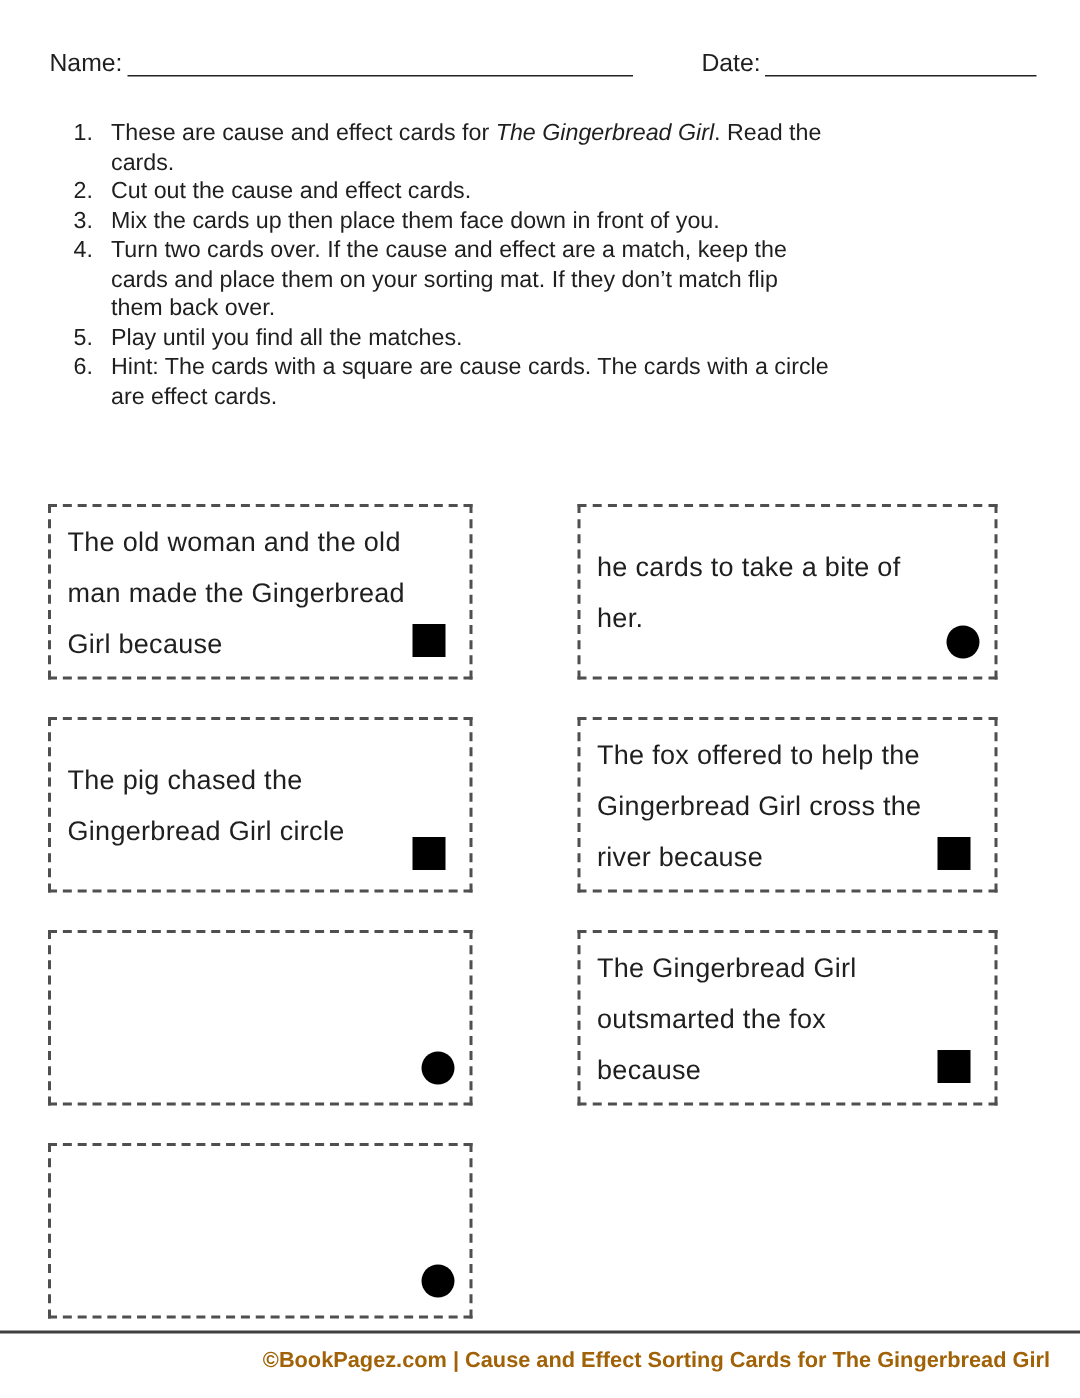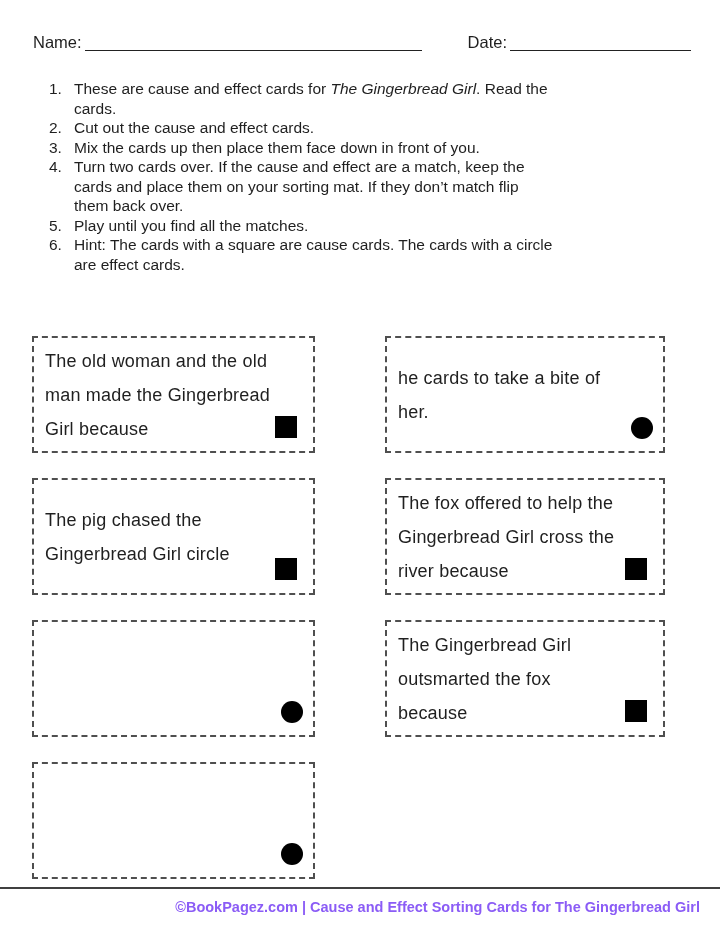--- a/index.html
+++ b/index.html
@@ -65,21 +65,21 @@
   .marker[data-shape="circle"] { border-radius: 50%; right: 10px; bottom: 12px; }
 
   
   .footer-rule {
     position: absolute; top: 887px; left: 0;
     width: 720px; height: 2px; background: #404040;
   }
   .footer-text {
     position: absolute; top: 898px; right: 20px;
     font-weight: bold; font-size: 14.5px; line-height: 18px;
-    color: #8b5cf6;
+    color: #a16207;
   }
 </style>
 </head>
 <body>
 
 <div class="page">
 
   <div class="header-row">
     <span>Name:</span>
     <span class="blank-line name-line"></span>

